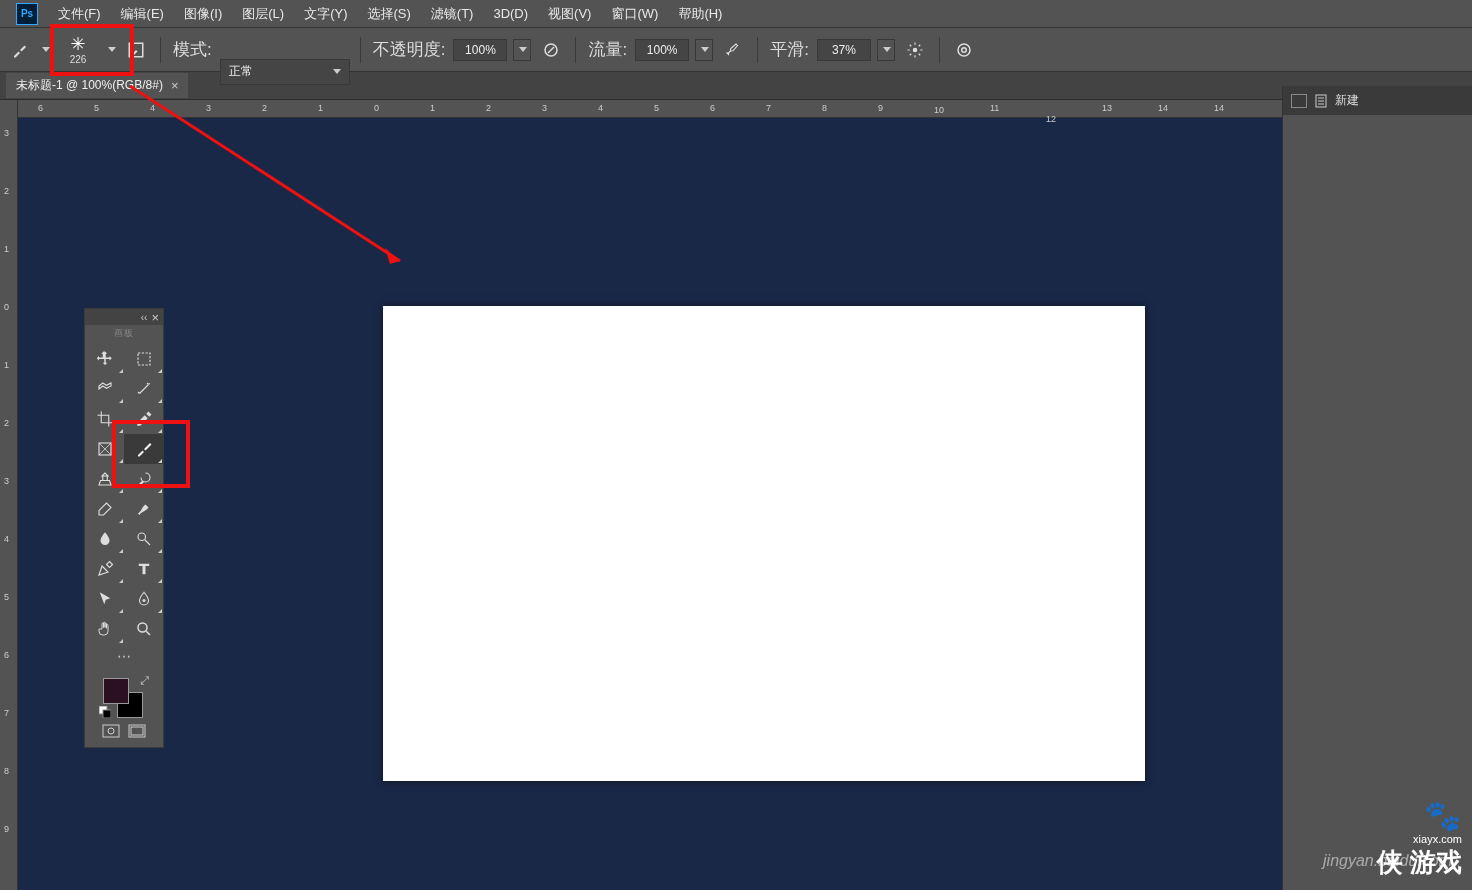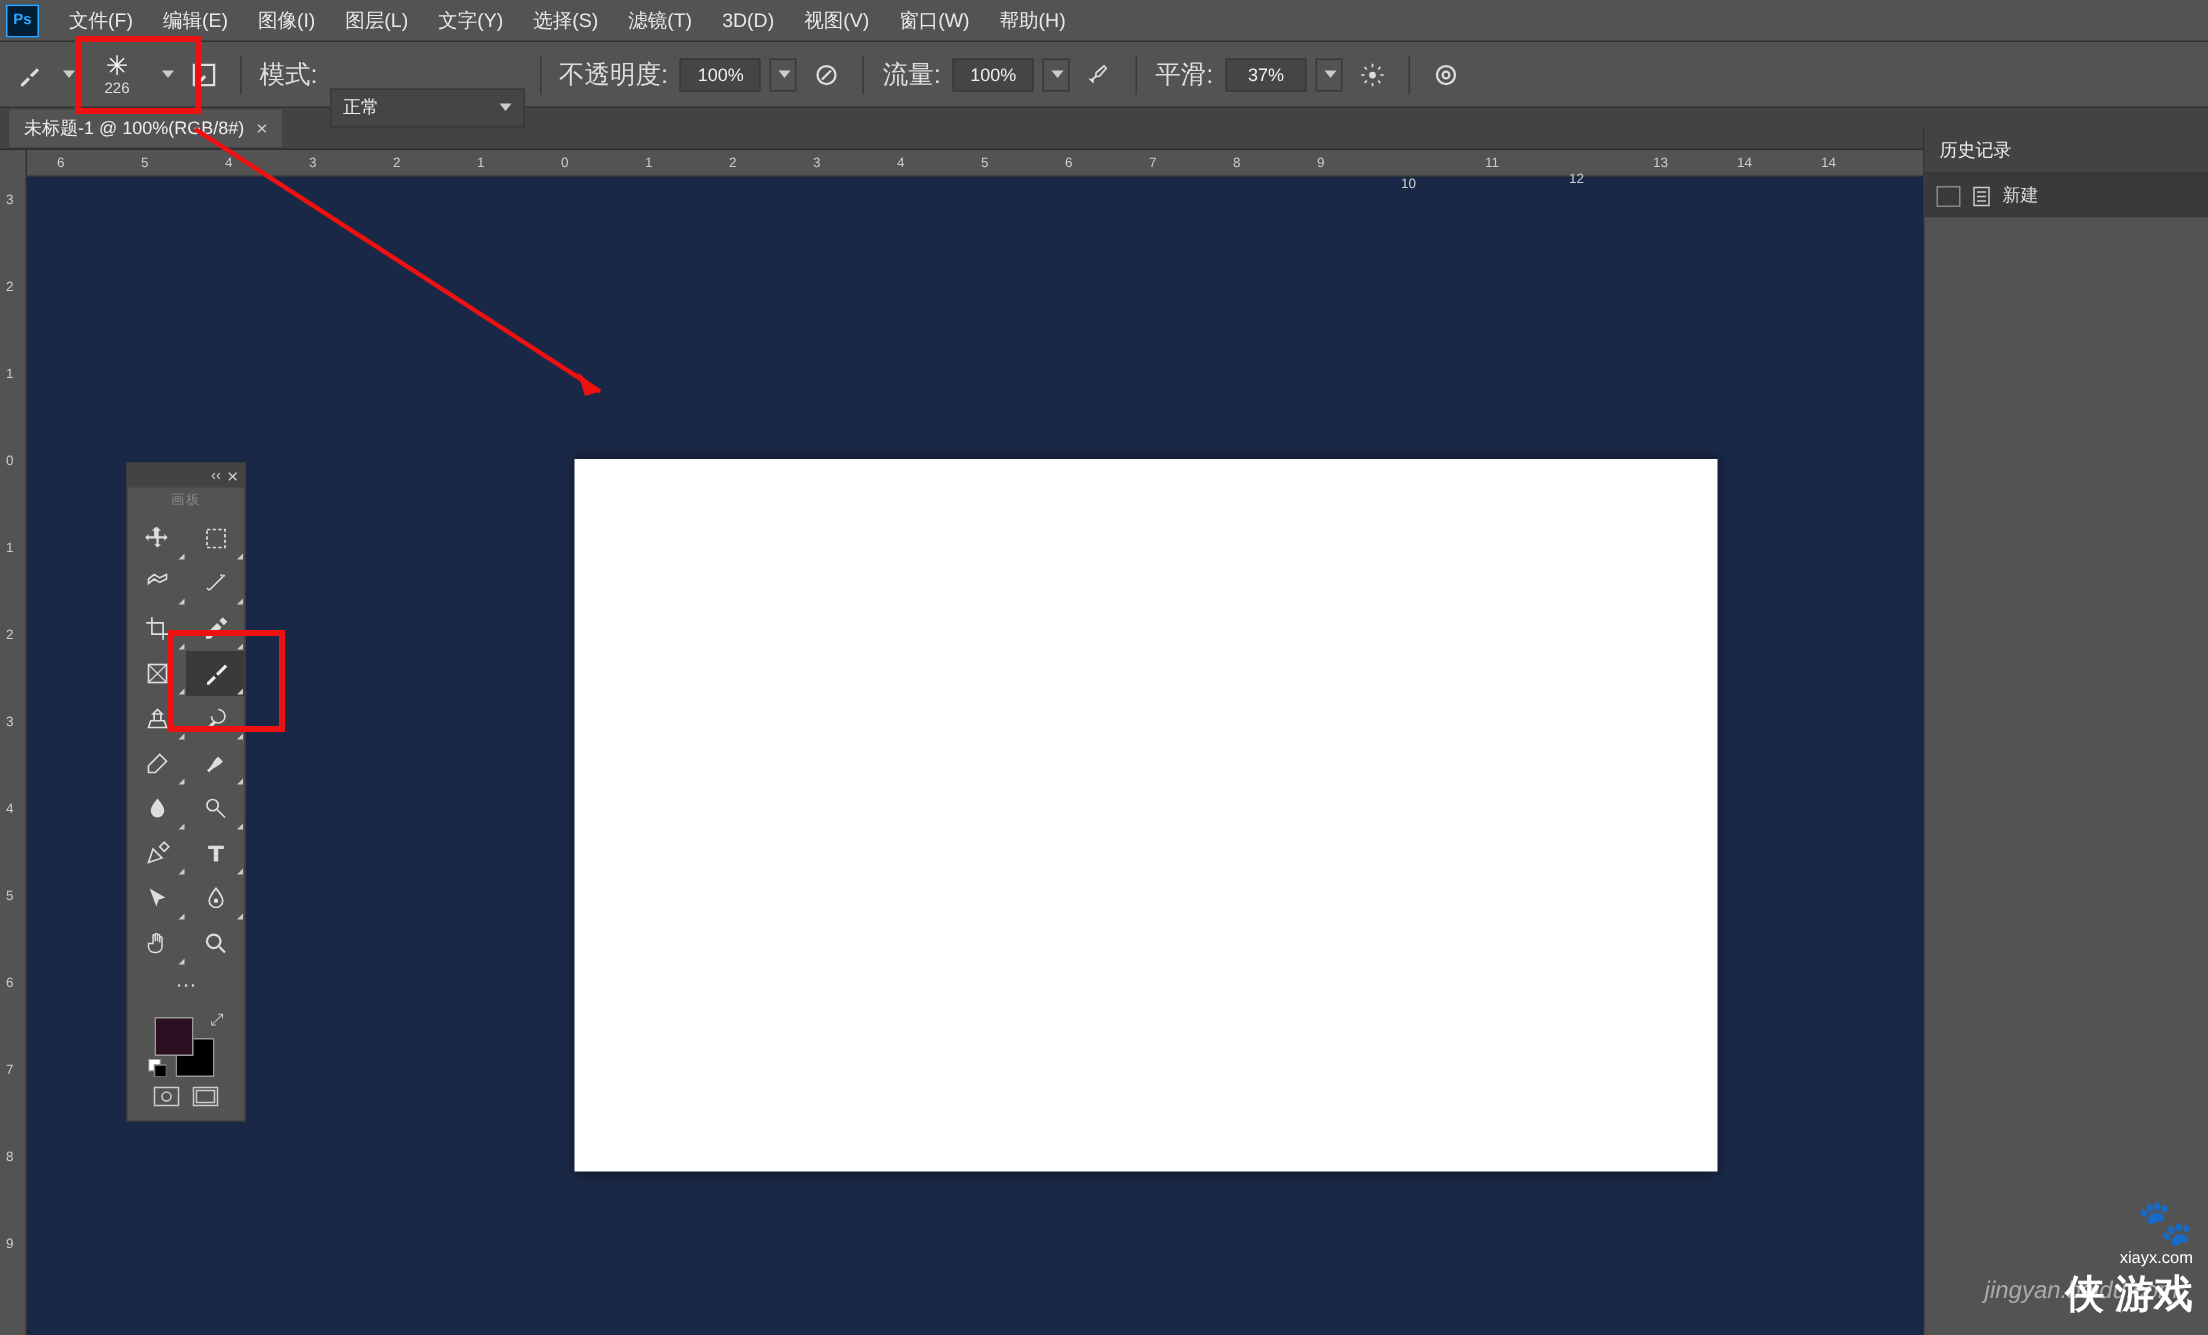--- a/index.html
+++ b/index.html
@@ -1,19 +1,19 @@
 <!DOCTYPE html>
 <html><head>
 <meta charset="utf-8">
 <style>
 * { margin:0; padding:0; box-sizing:border-box; font-family:"Microsoft YaHei",Arial,sans-serif; user-select:none; }
 body { background:#535353; width:1472px; height:890px; overflow:hidden; position:relative; color:#e0e0e0; font-size:13px; }
 
 
-.menubar { height:28px; background:#535353; display:flex; align-items:center; padding:0 4px; border-bottom:1px solid #333; }
+.menubar { height:28px; background:#535353; display:flex; align-items:center; padding:0 16px; border-bottom:1px solid #333; }
 .ps-logo { width:22px; height:22px; background:#001e36; border:1px solid #31a8ff; display:flex; align-items:center; justify-content:center; margin-right:10px; }
 .ps-logo span { color:#31a8ff; font-size:10px; font-weight:bold; }
 .menubar .menu-item { padding:0 10px; height:28px; display:flex; align-items:center; color:#e8e8e8; font-size:13px; cursor:pointer; }
 
 
 .optionsbar { height:44px; background:#535353; display:flex; align-items:center; padding:0 6px; gap:6px; border-bottom:1px solid #333; }
 .opt-sep { width:1px; height:26px; background:#3a3a3a; margin:0 4px; }
 .tool-preset { width:28px; height:28px; display:flex; align-items:center; justify-content:center; }
 .chev-down { width:0; height:0; border-left:4px solid transparent; border-right:4px solid transparent; border-top:5px solid #ccc; display:inline-block; margin-left:2px; }
 .brush-preview { display:flex; flex-direction:column; align-items:center; justify-content:center; width:44px; height:34px; }
@@ -203,21 +203,21 @@
       <span class="ruler-tick" style="left: 356px; top: 3px;">0</span>
       <span class="ruler-tick" style="left: 412px; top: 3px;">1</span>
       <span class="ruler-tick" style="left: 468px; top: 3px;">2</span>
       <span class="ruler-tick" style="left: 524px; top: 3px;">3</span>
       <span class="ruler-tick" style="left: 580px; top: 3px;">4</span>
       <span class="ruler-tick" style="left: 636px; top: 3px;">5</span>
       <span class="ruler-tick" style="left: 692px; top: 3px;">6</span>
       <span class="ruler-tick" style="left: 748px; top: 3px;">7</span>
       <span class="ruler-tick" style="left: 804px; top: 3px;">8</span>
       <span class="ruler-tick" style="left: 860px; top: 3px;">9</span>
-      <span class="ruler-tick" style="left: 916px; top: 17px;">10</span>
+      <span class="ruler-tick" style="left: 916px; top: 5px;">10</span>
       <span class="ruler-tick" style="left: 972px; top: 3px;">11</span>
       <span class="ruler-tick" style="left: 1028px; top: 14px;">12</span>
       <span class="ruler-tick" style="left: 1084px; top: 3px;">13</span>
       <span class="ruler-tick" style="left: 1140px; top: 3px;">14</span>
       <span class="ruler-tick" style="left: 1196px; top: 3px;">14</span>
     </div>
   <div class="canvas-holder">
     <div class="canvas"></div>
   </div>
 </div>
@@ -371,21 +371,20 @@
           <circle cx="9" cy="7" r="3" fill="none" stroke="#ccc"></circle>
         </svg></div>
     <div><svg width="18" height="14" viewBox="0 0 18 14">
           <rect x="1" y="1" width="16" height="12" fill="none" stroke="#ccc"></rect>
           <rect x="3" y="3" width="12" height="8" fill="none" stroke="#ccc"></rect>
         </svg></div>
   </div>
 </div>
 
 <div class="right-panel">
-  <div class="panel-tab">历史记录</div>
   <div class="history-row sel">
     <div style="width:16px;height:14px;border:1px solid #888"></div>
     <svg class="hist-icon" viewBox="0 0 16 16">
         <rect x="3" y="2" width="10" height="12" fill="none" stroke="#ccc"></rect>
         <path d="M5 5h6M5 8h6M5 11h6" stroke="#ccc"></path>
       </svg>
     <span>新建</span>
   </div>
 </div>
 

